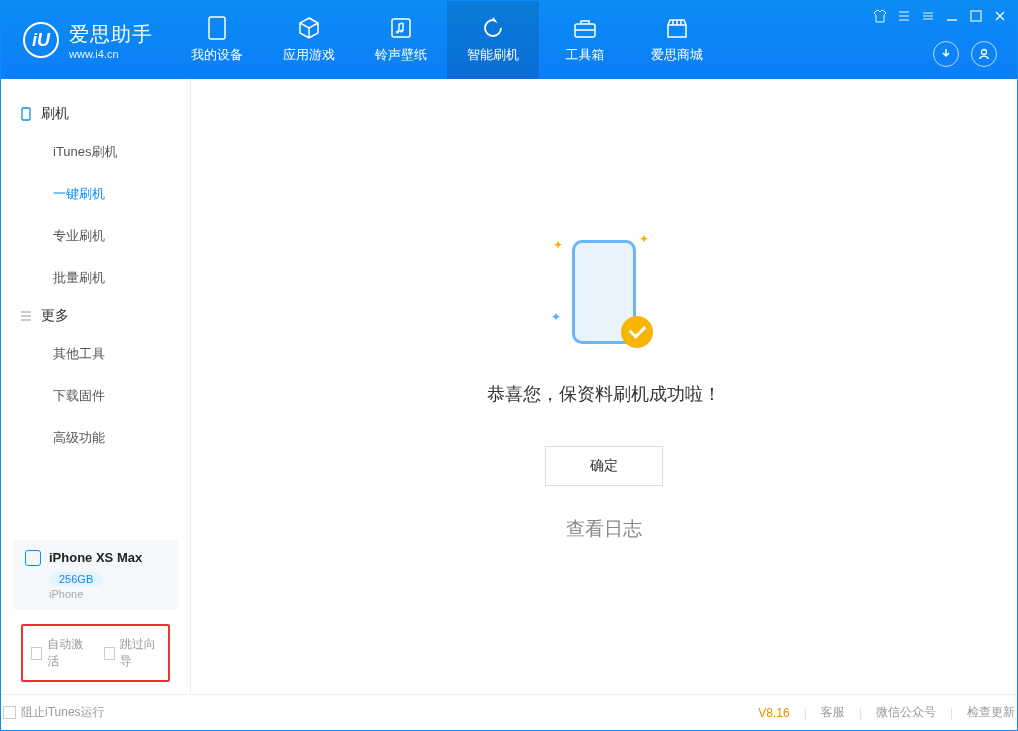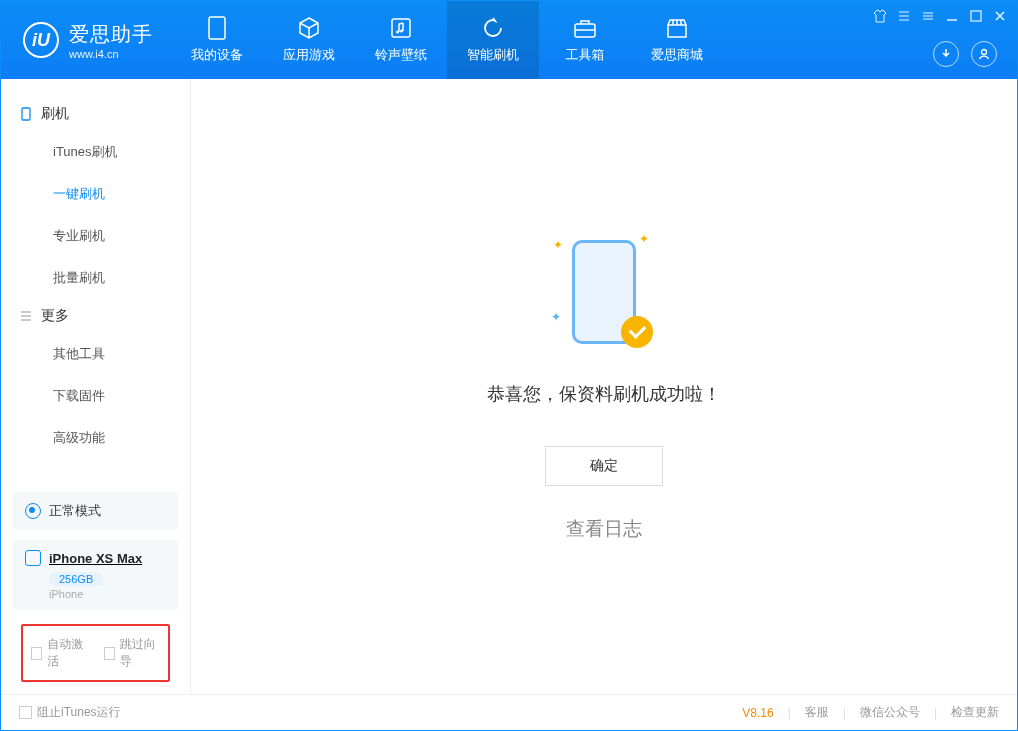--- a/index.html
+++ b/index.html
@@ -30,21 +30,21 @@
 .sec-icon { width: 14px; height: 14px; }
 .sub-item { padding: 12px 18px 12px 52px; font-size: 13px; color: #555; cursor: pointer; }
 .sub-item.active { color: #0c8cf6; }
 
 .sidebar-bottom { padding: 0 12px 12px; }
 .status-card { background: #f5f8fa; border-radius: 4px; padding: 10px 12px; margin-bottom: 10px; display: flex; align-items: center; gap: 8px; font-size: 13px; color: #333; }
 .status-card .s-icon { width: 16px; height: 16px; border: 1.5px solid #0c8cf6; border-radius: 50%; position: relative; }
 .status-card .s-icon::after { content:""; width:6px; height:6px; background:#0c8cf6; border-radius:50%; position:absolute; top:3px; left:3px; }
 
 .device-card { background: #f5f8fa; border-radius: 4px; padding: 10px 12px; }
-.device-top { display: flex; align-items: center; gap: 8px; text-decoration: underline; }
+.device-top { display: flex; gap: 8px; }
 .dev-icon { width: 16px; height: 16px; border: 1.5px solid #0c8cf6; border-radius: 3px; }
 .dev-name { font-size: 13px; font-weight: 600; color: #222; }
 .dev-badge { display: inline-block; background: #e6f2fd; color: #0c8cf6; border-radius: 10px; padding: 1px 10px; font-size: 11px; margin: 6px 0 2px 24px; }
 .dev-sub { font-size: 11px; color: #aaa; margin-left: 24px; }
 
 .opt-row { border: 2px solid #e33; border-radius: 2px; margin: 14px 8px 0; padding: 10px 8px; display: flex; gap: 16px; }
 .chk { display: flex; align-items: center; gap: 5px; font-size: 12px; color: #999; cursor: pointer; }
 .chk-box { width: 13px; height: 13px; border: 1px solid #ccc; background:#fff; }
 
 .main { flex: 1; display: flex; flex-direction: column; align-items: center; justify-content: center; }
@@ -52,21 +52,21 @@
 .device-illus .phone { width: 64px; height: 104px; border: 3px solid #6bb6f7; border-radius: 10px; background: #e8f3fd; position: absolute; left: 13px; top: 8px; }
 .device-illus .check { width: 32px; height: 32px; background: #f7b500; border-radius: 50%; position: absolute; right: -4px; bottom: 4px; display:flex; align-items:center; justify-content:center; }
 .device-illus .check::after { content:""; width:12px; height:7px; border-left:3px solid #fff; border-bottom:3px solid #fff; transform: rotate(-45deg); margin-top:-3px; }
 .sparkle { position:absolute; color:#f7b500; font-size:12px; }
 .s1{top:6px; left:-6px;} .s2{top:0; right:0;} .s3{bottom:28px; left:-8px; color:#58b0f6;}
 
 .success-msg { font-size: 18px; color: #333; margin-bottom: 40px; }
 .ok-btn { border: 1px solid #ddd; background: #fff; padding: 10px 44px; font-size: 14px; color: #333; cursor: pointer; margin-bottom: 30px; }
 .log-link { font-size: 19px; color: #888; cursor: pointer; }
 
-.footer { height: 36px; border-top: 1px solid #eee; display: flex; align-items: center; padding: 0 18px; font-size: 12px; color: #999; }
+.footer { height: 36px; border-top: 1px solid #eee; display: flex; align-items: center; padding: 0 2px; font-size: 12px; color: #999; }
 .footer .chk { color: #999; }
 .footer-right { margin-left: auto; display: flex; align-items: center; gap: 14px; }
 .footer-right .ver { color: #f28c00; }
 .footer-right .sep { color: #ddd; }
 .footer-link { cursor: pointer; }
 
 svg { display: block; }
 </style>
 </head>
 <body>
@@ -200,24 +200,20 @@
             <path d="M2 3 L12 3 M2 7 L12 7 M2 11 L12 11" stroke="#bbb" stroke-width="1.3"></path>
           </svg>
         <span>更多</span>
       </div>
       <div class="sub-item">其他工具</div>
       <div class="sub-item">下载固件</div>
       <div class="sub-item">高级功能</div>
     </div>
 
     <div class="sidebar-bottom">
-      <div class="status-card">
-        <span class="s-icon"></span>
-        <span>正常模式</span>
-      </div>
       <div class="device-card">
         <div class="device-top">
           <span class="dev-icon"></span>
           <span class="dev-name">iPhone XS Max</span>
         </div>
         <div class="dev-badge">256GB</div>
         <div class="dev-sub">iPhone</div>
       </div>
       <div class="opt-row">
         <label class="chk">

